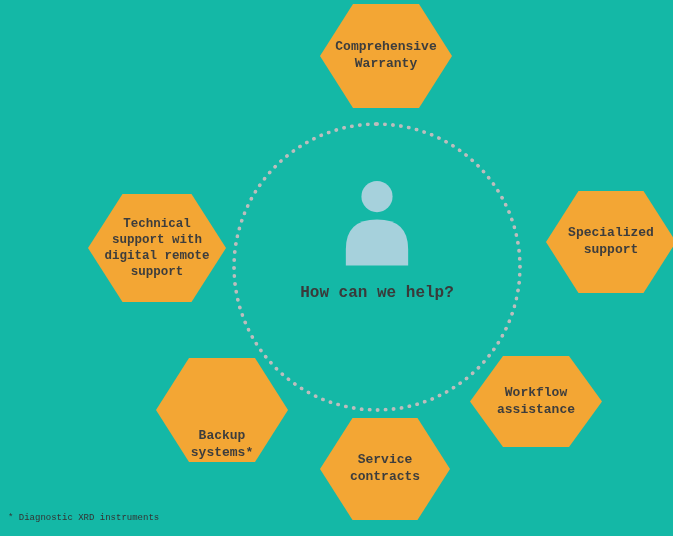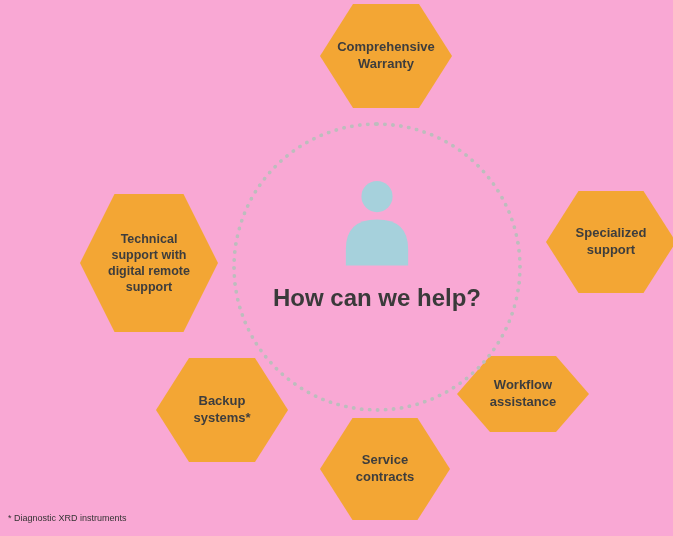--- a/index.html
+++ b/index.html
@@ -5,46 +5,47 @@
   html, body {
     margin: 0;
     padding: 0;
     background: #ffffff;
     font-family: "Liberation Sans", sans-serif;
   }
   .stage {
     position: relative;
     width: 673px;
     height: 536px;
-    background: #f9a8d4;
+    background: #14b8a6;
     overflow: hidden;
+    font-family: Liberation Mono, monospace;
   }
   .hex {
     position: absolute;
     display: flex;
     align-items: center;
     justify-content: center;
     text-align: center;
     clip-path: polygon(25% 0%, 75% 0%, 100% 50%, 75% 100%, 25% 100%, 0% 50%);
     background: #f3a634;
     color: #3d3d3d;
     font-weight: 700;
     font-size: 13px;
     line-height: 1.3;
     white-space: pre-line;
     padding: 0 14px;
     box-sizing: border-box;
   }
   .hex-comprehensive { left: 320px; top: 4px;   width: 132px; height: 104px; }
   .hex-diagnostic    { left: 158px; top: 58px;  width: 130px; height: 102px; }
   .hex-specialized   { left: 480px; top: 54px;  width: 132px; height: 102px; }
-  .hex-technical     { left: 80px;  top: 194px; width: 138px; height: 138px; font-size: 12.5px; }
+  .hex-technical     { left: 88px;  top: 194px; width: 138px; height: 108px; font-size: 12.5px; }
   .hex-application   { left: 546px; top: 191px; width: 130px; height: 102px; }
-  .hex-backup        { left: 156px; top: 358px; width: 132px; height: 104px; }
-  .hex-workflow      { left: 457px; top: 356px; width: 132px; height: 76px; }
+  .hex-backup        { left: 156px; top: 358px; width: 132px; height: 104px; align-items: flex-end; }
+  .hex-workflow      { left: 470px; top: 356px; width: 132px; height: 91px; }
   .hex-service       { left: 320px; top: 418px; width: 130px; height: 102px; }
 
   .center-circle {
     position: absolute;
     left: 232px;
     top: 122px;
     width: 290px;
     height: 290px;
     border: 4px dotted #bdbdbd;
     border-radius: 50%;
@@ -55,21 +56,21 @@
     justify-content: flex-start;
     padding-top: 50px;
   }
   .person-icon {
     width: 82px;
     height: 92px;
     flex: 0 0 auto;
   }
   .center-question {
     margin-top: 16px;
-    font-size: 24px;
+    font-size: 16px;
     font-weight: 700;
     color: #3a3a3a;
   }
   .footnote {
     position: absolute;
     left: 8px;
     top: 513px;
     font-size: 9px;
     color: #333333;
   }

